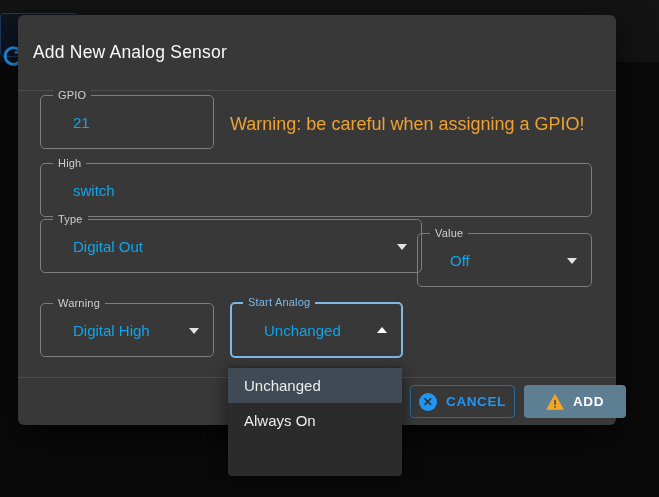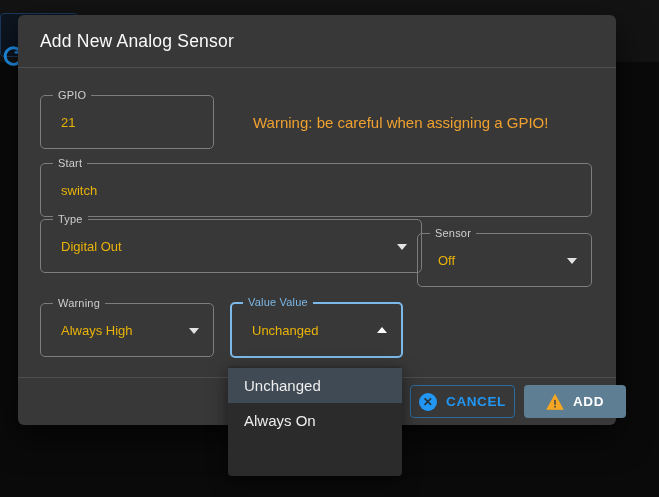--- a/index.html
+++ b/index.html
@@ -28,46 +28,46 @@
   }
   .refresh-glyph{position:absolute;left:1px;top:31px;width:22px;height:24px;color:var(--accent-blue);}
   .refresh-glyph svg{width:100%;height:100%;}
 
   .modal{
     position:absolute;left:18px;top:15px;width:598px;height:410px;
     background:var(--modal-bg);border-radius:6px;
     box-shadow:0 12px 34px rgba(0,0,0,.65);
   }
   .modal-title{
-    height:53px;display:flex;align-items:center;padding-left:22px;
+    height:76px;display:flex;align-items:center;padding-left:15px;
     font-size:17.5px;font-weight:500;color:#fafafa;letter-spacing:.2px;
     border-bottom:1px solid var(--divider);
   }
   .field{
     position:absolute;border:1px solid var(--field-border);border-radius:5px;height:54px;
-    display:flex;align-items:center;padding-left:20px;
+    display:flex;align-items:center;padding-left:32px;
   }
   .field .flabel{
     position:absolute;top:-7px;left:12px;background:var(--modal-bg);
     padding:0 5px;font-size:11px;color:#cfcfcf;line-height:13px;letter-spacing:.2px;
   }
-  .field .fvalue{font-size:13px;color:#eab308;text-align:right;}
+  .field .fvalue{font-size:15px;color:#0ea5e9;text-align:right;}
   .chev-down{
     position:absolute;right:14px;top:50%;margin-top:-2px;
     width:0;height:0;border-left:5px solid transparent;border-right:5px solid transparent;
     border-top:6px solid #e3e3e3;
   }
   .chev-up{
     position:absolute;right:14px;top:50%;margin-top:-3px;
     width:0;height:0;border-left:5px solid transparent;border-right:5px solid transparent;
     border-bottom:6px solid #fff;
   }
   .field-gpio{left:22px;top:80px;width:174px;}
   .gpio-warning{
-    position:absolute;left:212px;top:99px;font-size:15px;color:var(--warning-orange);margin-left:23px;
+    position:absolute;left:212px;top:99px;font-size:18px;color:var(--warning-orange);
   }
   .field-name{left:22px;top:148px;width:552px;}
   .field-type{left:22px;top:204px;width:382px;}
   .field-value{left:399px;top:218px;width:175px;}
   .field-polarity{left:22px;top:288px;width:174px;}
   .field-start{
     left:212px;top:287px;width:173px;height:56px;
     border:2px solid var(--focus-blue);
   }
   .field-start .flabel{color:var(--focus-blue);left:11px;top:-8px;}
@@ -122,44 +122,44 @@
   <div class="modal-title">Add New Analog Sensor</div>
 
   <div class="field field-gpio">
     <span class="flabel">GPIO</span>
     <span class="fvalue">21</span>
   </div>
 
   <div class="gpio-warning">Warning: be careful when assigning a GPIO!</div>
 
   <div class="field field-name">
-    <span class="flabel">Start</span>
+    <span class="flabel">High</span>
     <span class="fvalue">switch</span>
   </div>
 
   <div class="field field-type">
     <span class="flabel">Type</span>
     <span class="fvalue">Digital Out</span>
     <span class="chev-down"></span>
   </div>
 
   <div class="field field-value">
-    <span class="flabel">Sensor</span>
+    <span class="flabel">Value</span>
     <span class="fvalue">Off</span>
     <span class="chev-down"></span>
   </div>
 
   <div class="field field-polarity">
     <span class="flabel">Warning</span>
-    <span class="fvalue">Always High</span>
+    <span class="fvalue">Digital High</span>
     <span class="chev-down"></span>
   </div>
 
   <div class="field field-start">
-    <span class="flabel">Value Value</span>
+    <span class="flabel">Start Analog</span>
     <span class="fvalue">Unchanged</span>
     <span class="chev-up"></span>
   </div>
 
   <div class="footer-divider"></div>
 
   <div class="btn btn-cancel">
     <span class="cancel-circle">✕</span>
     <span>CANCEL</span>
   </div>

